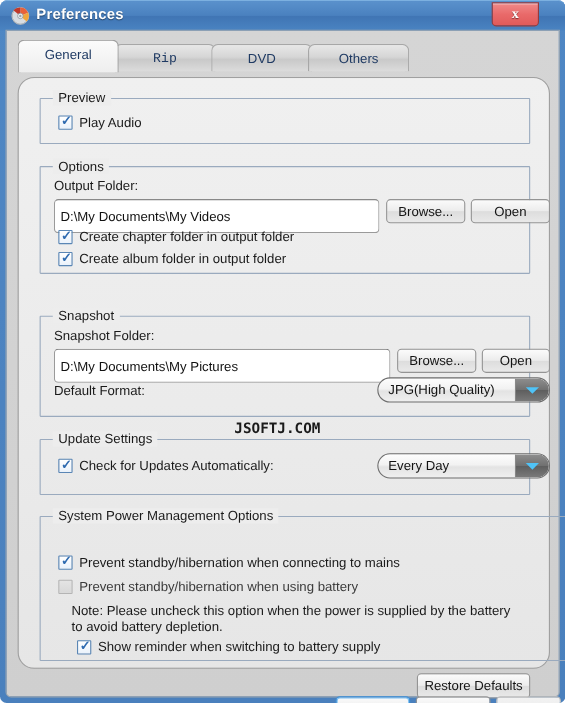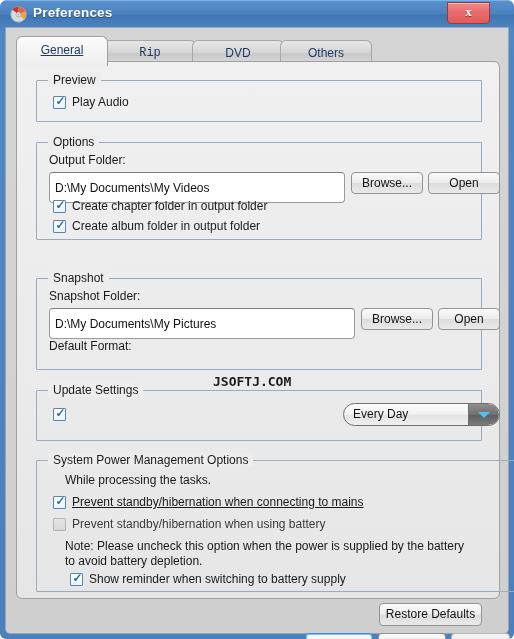--- a/index.html
+++ b/index.html
@@ -103,32 +103,31 @@
     line-height: 24px;
     cursor: pointer;
   }
   .tab.active {
     top: 0;
     height: 30px;
     line-height: 26px;
     background: linear-gradient(180deg,#fbfbfb 0%,#f3f3f3 60%,#eeeeee 100%);
     border-color: #a0a0a0;
     z-index: 5;
-    text-decoration: underline;
   }
 
   
   #tabpage {
     position: absolute;
-    left: 10px; top: 33px;
+    left: 10px; top: 42px;
     width: 484px; height: 538px;
     box-sizing: border-box;
     background: linear-gradient(180deg,#f0f0f0 0%,#ebebeb 55%,#e6e6e6 100%);
     border: 1px solid #a0a0a0;
-    border-radius: 6px;
+    border-radius: 15px;
   }
 
   
   .group {
     position: absolute;
     box-sizing: border-box;
     border: 1px solid #9aaabe;
     border-radius: 1px;
   }
   .group > .legend {
@@ -354,42 +353,48 @@
         <span class="legend">Snapshot</span>
         <span class="lbl" style="left:12px; top:10px;">Snapshot Folder:</span>
         <input class="tinput" style="left: 12px; top: 29px; width: 306px;" type="text" value="D:\My Documents\My Pictures">
         <div class="btn" style="left:324px; top:29px; width:72px;">
           <span>Browse...</span>
         </div>
         <div class="btn" style="left:401px; top:29px; width:62px;">
           <span>Open</span>
         </div>
         <span class="lbl" style="left:12px; top:60px;">Default Format:</span>
+        <div class="combo" style="left:306px; top:55px; width:157px;">
+          <span class="value">JPG(High Quality)</span>
+          <span class="arrowbox">
+              <i class="tri"></i>
+            </span>
+        </div>
       </div>
 
       <div class="group" style="left:19px; top:328px; width:446px; height:51px;">
         <span class="legend">Update Settings</span>
         <div class="cb" style="left:16px; top:17px;">
           <span class="tick">✓</span>
         </div>
+        <span class="cb-label" style="left:35px; top:16px;">Check for Updates Automatically:</span>
         <div class="combo" style="left:306px; top:12px; width:157px;">
           <span class="value">Every Day</span>
           <span class="arrowbox">
               <i class="tri"></i>
             </span>
         </div>
       </div>
 
       <div class="group" style="left:19px; top:398px; width:508px; height:132px;">
         <span class="legend">System Power Management Options</span>
-        <span class="lbl" style="left:28px; top:12px;">While processing the tasks.</span>
         <div class="cb" style="left:16px; top:35px;">
           <span class="tick">✓</span>
         </div>
-        <span class="cb-label" style="left:35px; top:34px;text-decoration:underline;">Prevent standby/hibernation when connecting to mains</span>
+        <span class="cb-label" style="left:35px; top:34px;">Prevent standby/hibernation when connecting to mains</span>
         <div class="cb disabled" style="left:16px; top:57px;"></div>
         <span class="cb-label disabled" style="left:35px; top:56px;">Prevent standby/hibernation when using battery</span>
         <span class="lbl multi" style="left:28px; top:78px; width:400px;">Note: Please uncheck this option when the power is supplied by the battery to avoid battery depletion.</span>
         <div class="cb" style="left:33px; top:112px;">
           <span class="tick">✓</span>
         </div>
         <span class="cb-label" style="left:52px; top:111px;">Show reminder when switching to battery supply</span>
       </div>
 
       <div class="btn" style="left:362px; top:541px; width:103px; height:23px; line-height:21px;">

